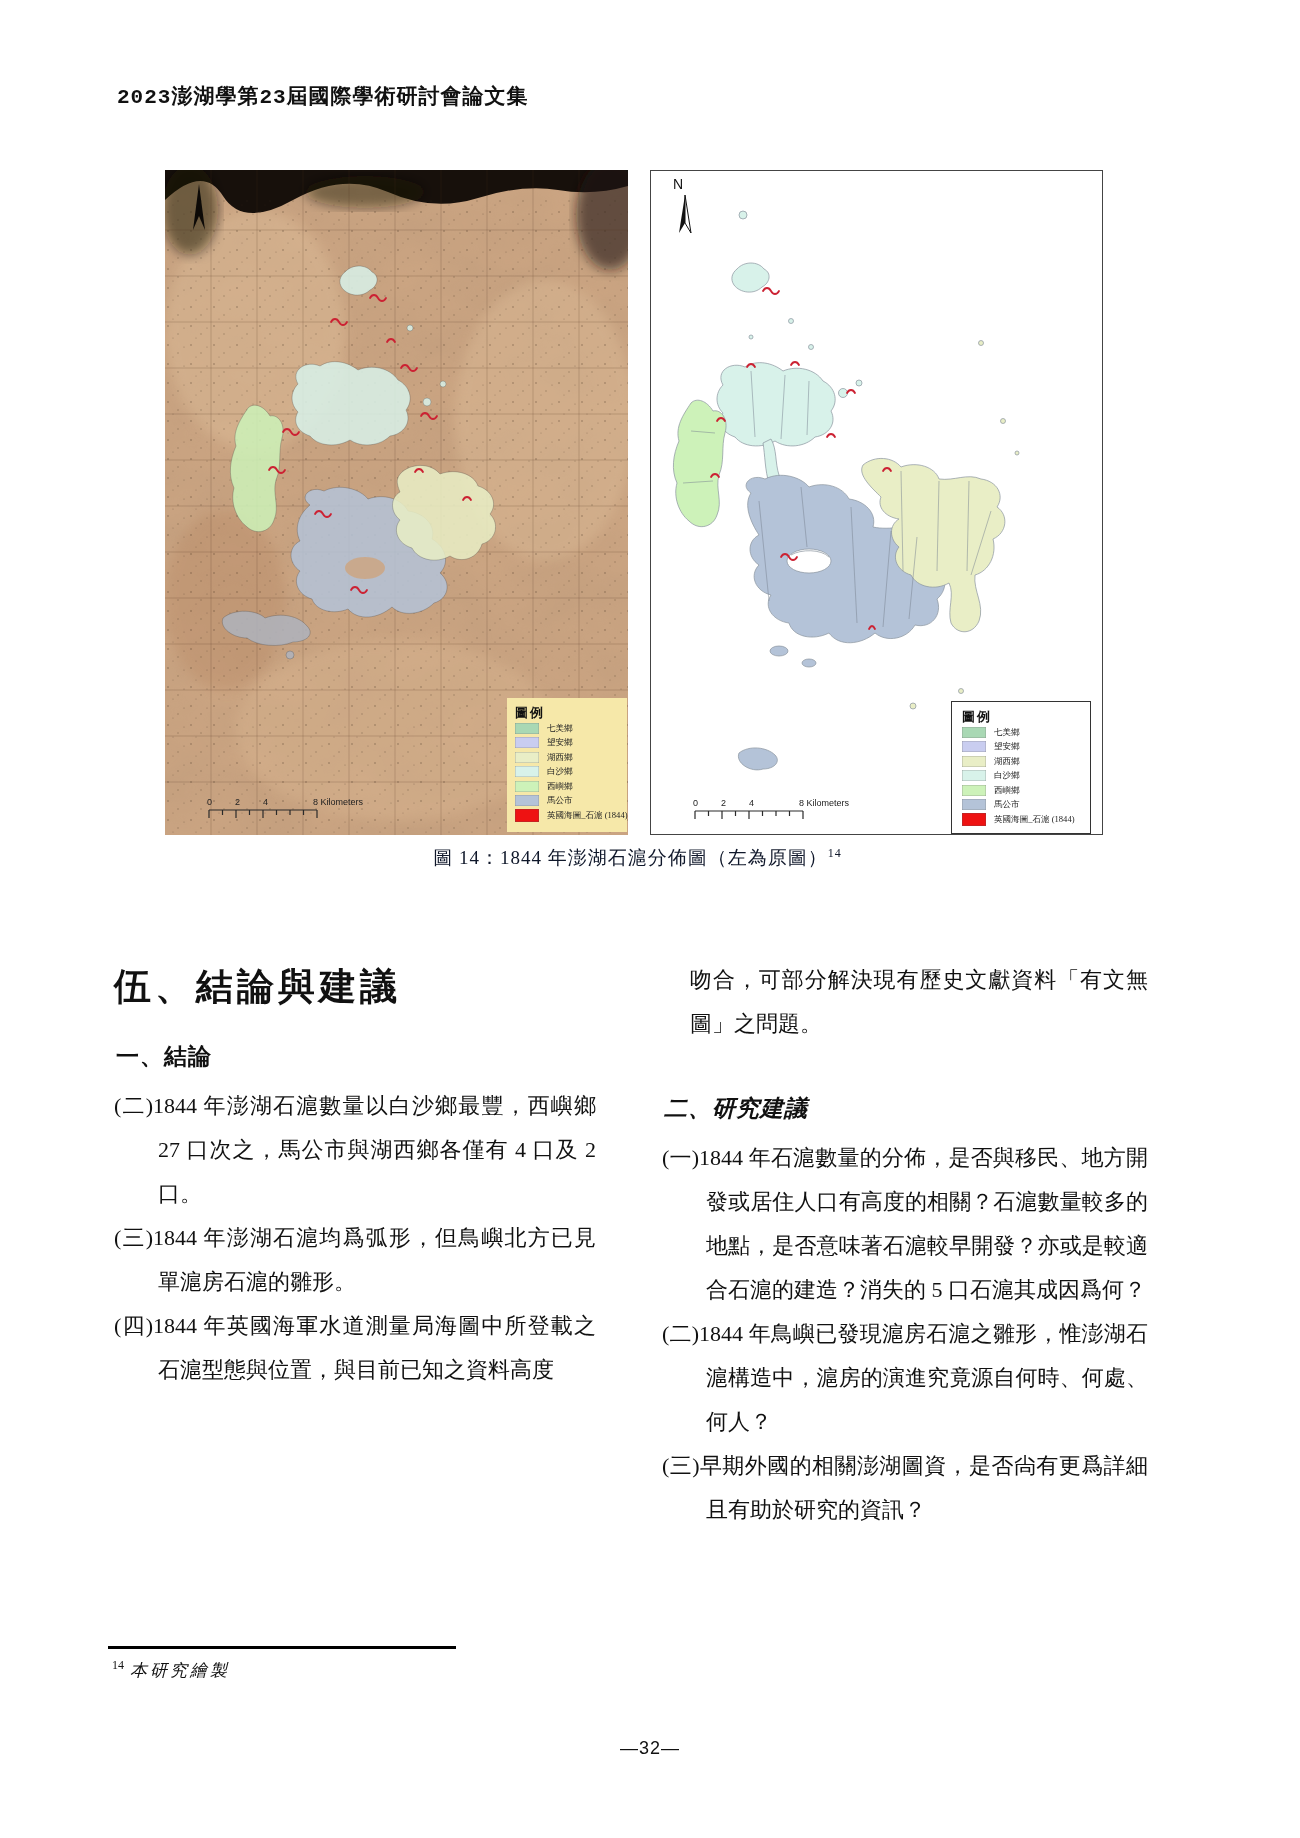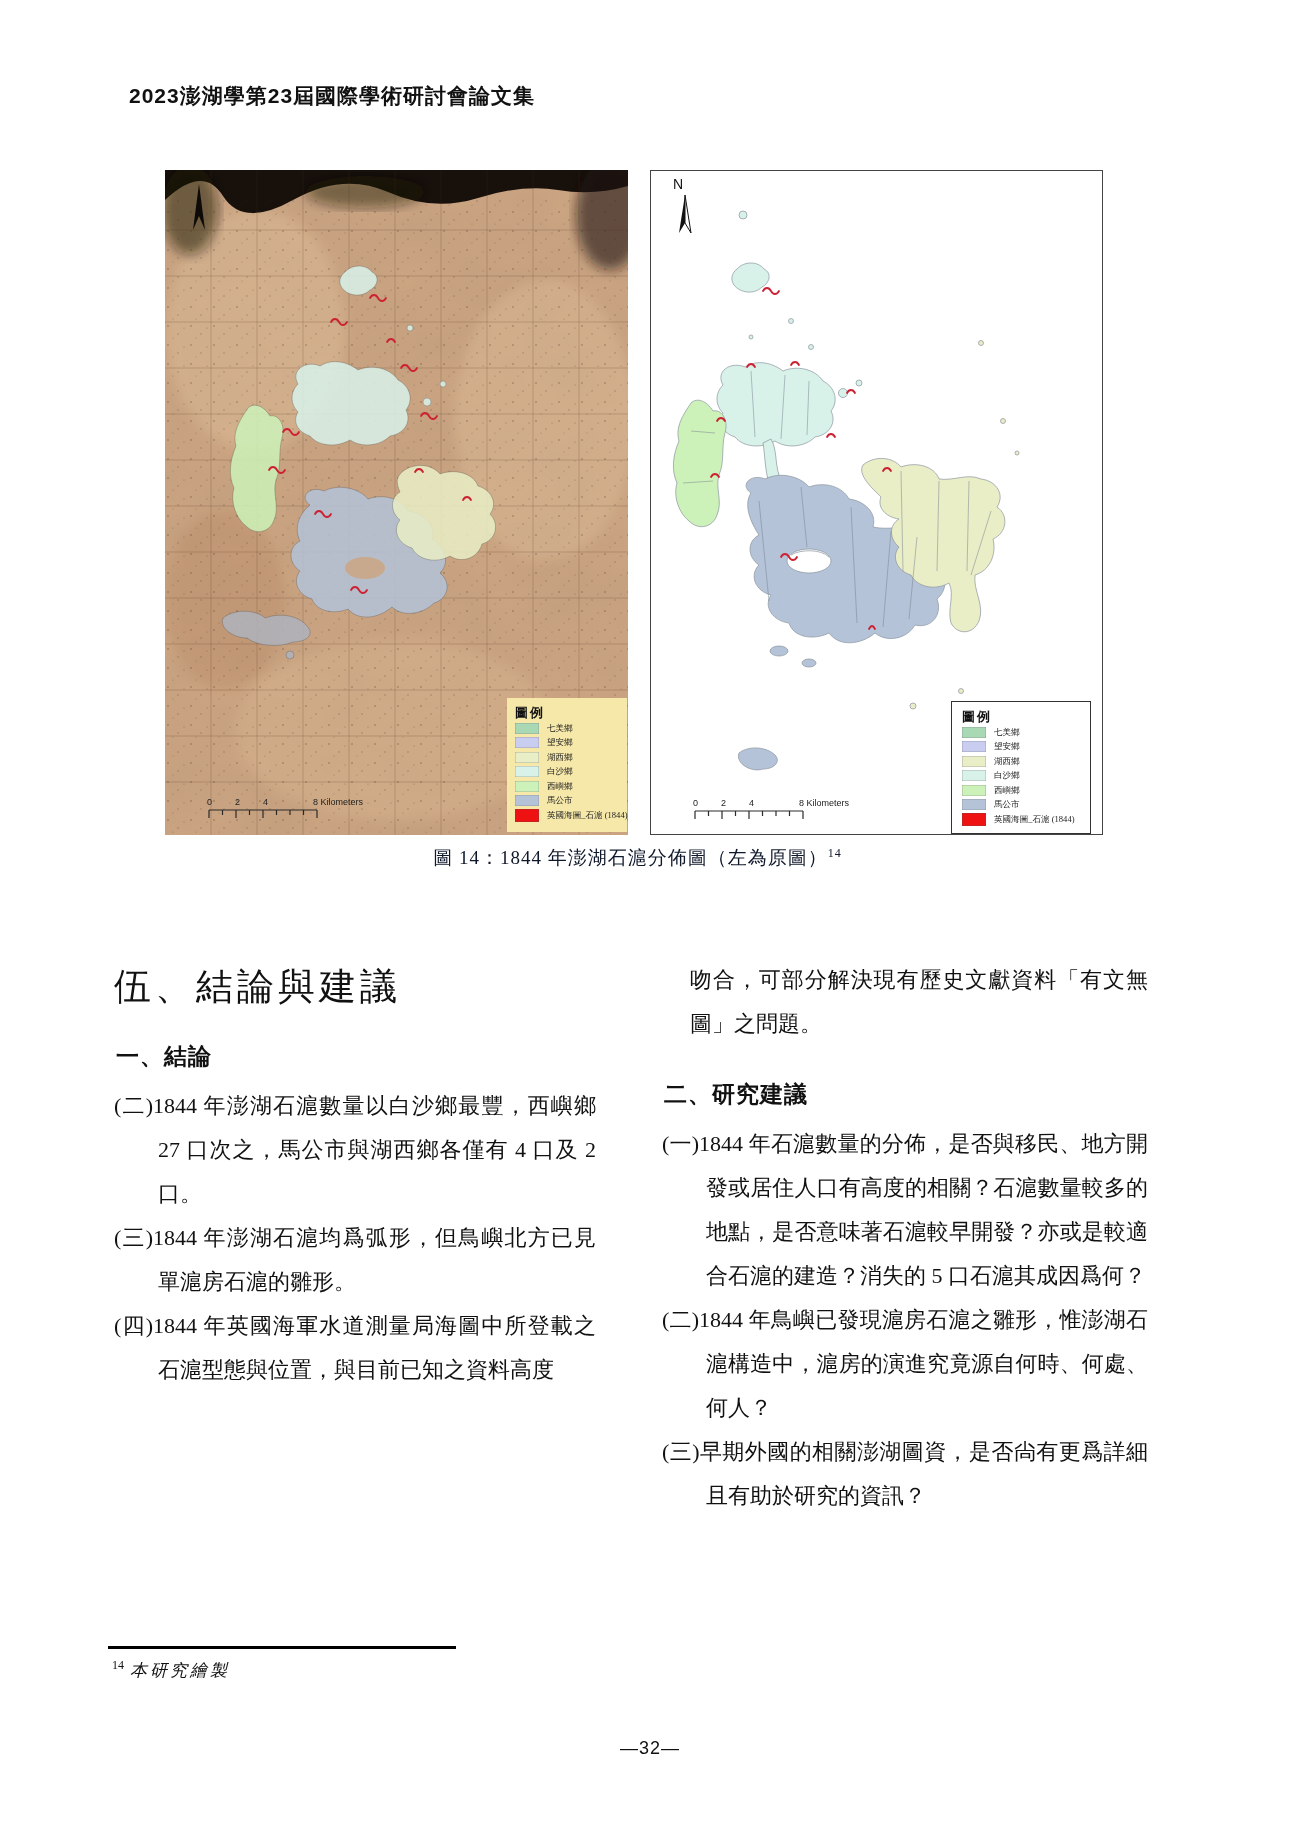--- a/index.html
+++ b/index.html
@@ -3,47 +3,47 @@
 <meta charset="utf-8">
 <style>
   html,body{margin:0;padding:0;}
   body{
     width:1300px;height:1838px;position:relative;background:#ffffff;
     font-family:"Liberation Serif","DejaVu Serif",serif;color:#111;
     overflow:hidden;
   }
   .sans{font-family:"Liberation Sans","DejaVu Sans",sans-serif;}
   
-  .doc-header{position:absolute;left:129px;top:82px;font-size:21px;font-weight:600;letter-spacing:1px;}
+  .doc-header{position:absolute;left:117px;top:82px;font-size:21px;font-weight:600;letter-spacing:1px;font-family:Liberation Mono, monospace;}
   
   .map{position:absolute;top:170px;}
   .map-left{left:165px;width:463px;height:665px;}
   .map-right{left:650px;width:453px;height:665px;border:1px solid #444;box-sizing:border-box;background:#fff;}
   .map svg.mapcanvas{position:absolute;left:0;top:0;}
   
   .legend{position:absolute;font-size:9px;}
   .legend-left{left:342px;top:528px;width:120px;height:134px;background:#f6e8a9;padding:6px 0 0 8px;box-sizing:border-box;}
   .legend-right{left:300px;top:530px;width:140px;height:133px;background:#fff;border:1px solid #333;padding:6px 0 0 10px;box-sizing:border-box;}
   .legend-title{font-weight:700;font-size:13px;margin-bottom:0;letter-spacing:2px;}
   .legend-row{display:flex;align-items:center;margin-bottom:2.6px;height:12px;}
   .legend-row .sw{margin-right:8px;flex:0 0 auto;display:block;}
   .legend-label{white-space:nowrap;color:#222;transform:scale(.95);transform-origin:left center;}
   
   .scalebar{position:absolute;left:40px;top:626px;width:170px;height:30px;}
   .scalebar text{font-family:"Liberation Sans","DejaVu Sans",sans-serif;font-size:9px;fill:#222;}
   
   .fig-caption{position:absolute;left:165px;top:845px;width:945px;text-align:center;font-size:19px;color:#0f172a;letter-spacing:1px;}
   .fig-caption sup{font-size:12px;}
   
-  .section-title{position:absolute;left:114px;top:962px;font-size:37px;letter-spacing:4px;font-weight:400;}
+  .section-title{position:absolute;left:114px;top:962px;font-size:37px;letter-spacing:4px;font-weight:700;}
   .col{position:absolute;font-size:22px;line-height:44px;text-align:justify;}
   .col-left{left:114px;top:1036px;width:482px;}
   .col-right{left:662px;top:958px;width:486px;}
   .subhead{font-family:"Liberation Sans","DejaVu Sans",sans-serif;font-weight:700;font-size:23px;line-height:40px;margin:0 0 8px 2px;letter-spacing:1px;}
-  .col-right .subhead{margin-top:28px;}
+  .col-right .subhead{margin-top:42px;font-style:italic;}
   p.item{margin:0;padding-left:44px;text-indent:-44px;}
   p.cont{margin:0;padding-left:28px;}
   
   .footnote-rule{position:absolute;left:108px;top:1646px;width:348px;height:3px;background:#000;}
   .footnote{position:absolute;left:112px;top:1658px;font-size:17px;font-style:italic;letter-spacing:3px;}
   .footnote sup{font-size:12px;font-style:normal;margin-right:6px;letter-spacing:0;}
   
   .page-number{position:absolute;left:0;top:1738px;width:100%;text-align:center;font-size:18px;letter-spacing:1px;font-family:"Liberation Sans","DejaVu Sans",sans-serif;}
 </style>
 </head>

